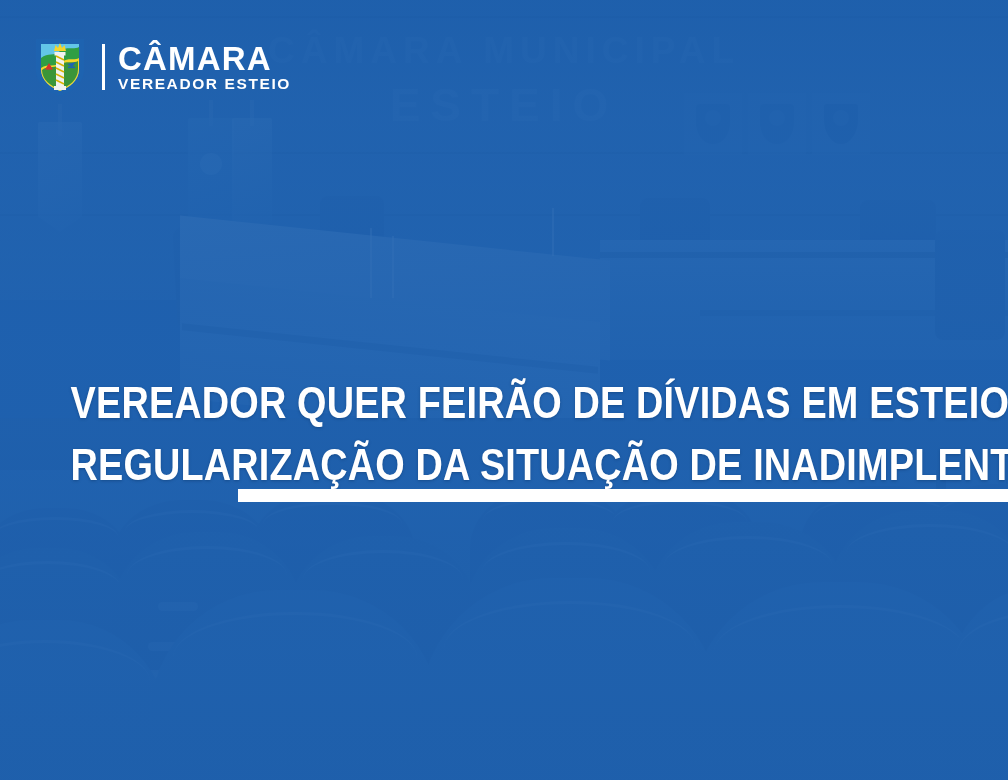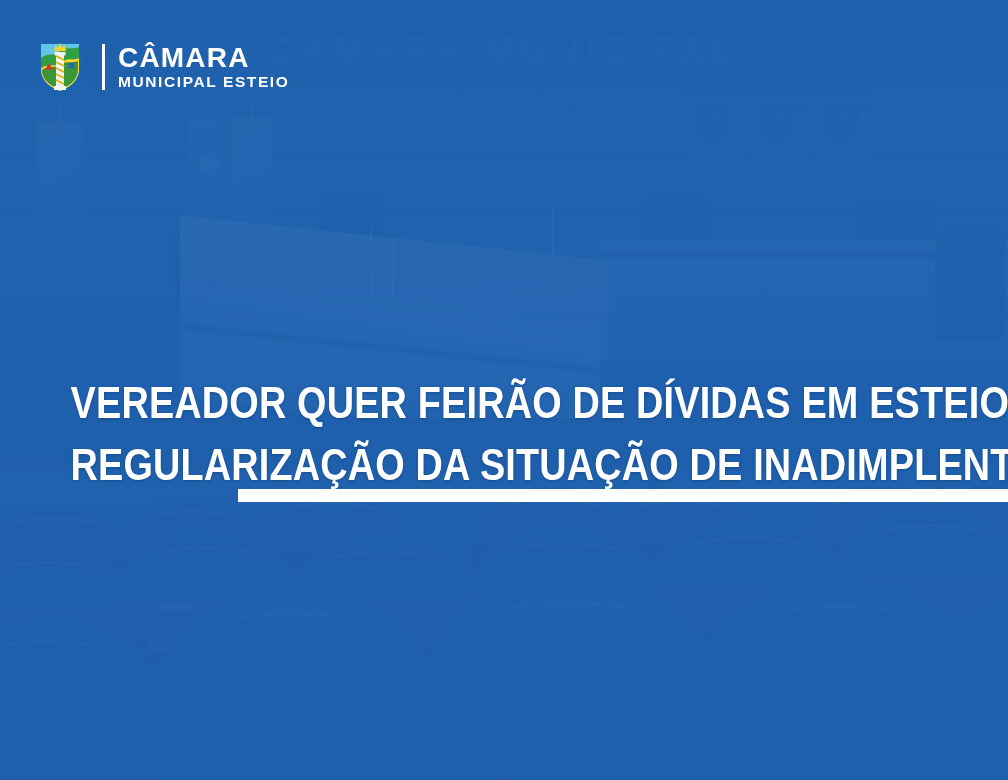--- a/index.html
+++ b/index.html
@@ -193,21 +193,21 @@
     position:relative; width:56px; height:62px; flex:0 0 auto;
   }
   #crestShield svg { display:block; width:56px; height:62px; }
 
   #logoDivider {
     width:3px; height:46px; background:#ffffff;
     margin:0 13px 0 14px; flex:0 0 auto;
   }
   #logoWords { line-height:1; }
   #logoTitle {
-    color:#ffffff; font-size:28px; font-weight:700;
+    color:#ffffff; font-size:33px; font-weight:700;
     letter-spacing:1.2px; line-height:.95;
     font-family:"Liberation Sans", sans-serif;
   }
   #logoSub {
     color:#ffffff; font-size:15.5px; font-weight:700;
     letter-spacing:1.6px; margin-top:2px;
     font-family:"Liberation Sans", sans-serif;
   }
 
   
@@ -344,21 +344,21 @@
 
         <path d="M35 28 L44 26 L40 31 Z" fill="#1e63b0"></path>
         <rect x="36" y="30.5" width="7" height="1.6" fill="#1e63b0"></rect>
       </svg>
     </div>
 
     <div id="logoDivider"></div>
 
     <div id="logoWords">
       <div id="logoTitle">CÂMARA</div>
-      <div id="logoSub">MUNICIPAL ESTEIO</div>
+      <div id="logoSub">VEREADOR ESTEIO</div>
     </div>
   </div>
 
   <div id="headline">
     <div class="headline-line">VEREADOR QUER FEIRÃO DE DÍVIDAS EM ESTEIO PARA</div>
     <div class="headline-line">REGULARIZAÇÃO DA SITUAÇÃO DE INADIMPLENTES</div>
   </div>
 
   <div id="underline"></div>
 

